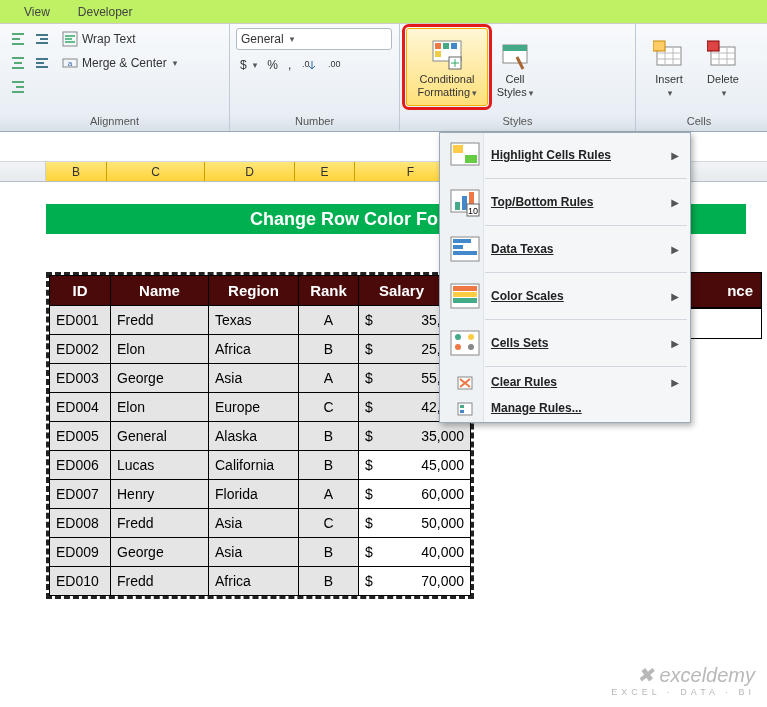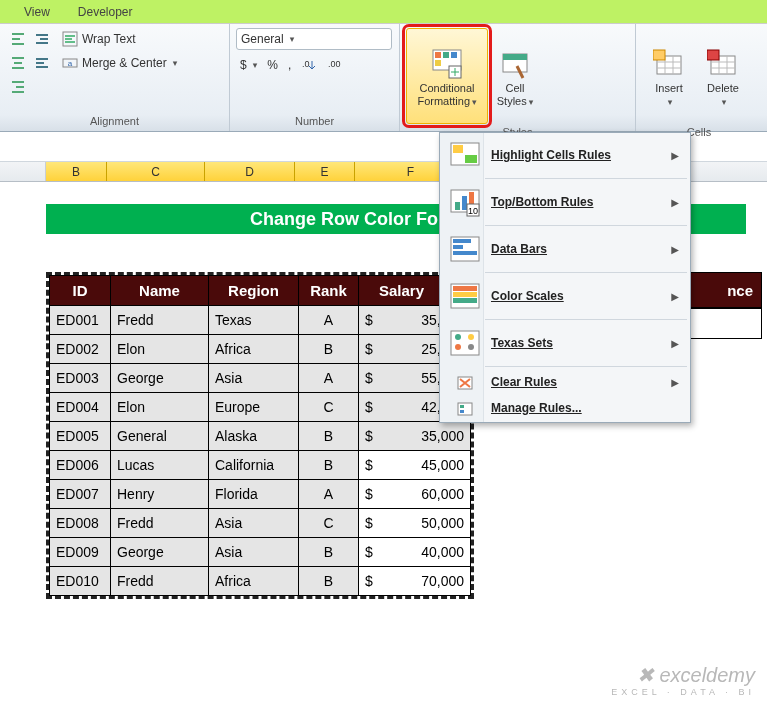--- a/index.html
+++ b/index.html
@@ -11,21 +11,21 @@
 
 .ribbon { height: 108px; background: linear-gradient(#f8fafc, #e8eef4 85%, #d8e0e8); border-bottom: 1px solid #9aaab8; display: flex; position: relative; }
 .group { border-right: 1px solid #c0cad4; display: flex; flex-direction: column; justify-content: space-between; padding: 4px 6px 0 6px; position: relative; }
 .group-label { text-align: center; font-size: 11px; color: #555; padding: 2px 0 4px 0; }
 .group-body { flex: 1; display: flex; align-items: flex-start; gap: 0; }
 
 .btn-row { display: flex; flex-direction: column; gap: 2px; }
 .btn { height: 22px; display: flex; align-items: center; gap: 4px; padding: 0 4px; font-size: 12px; color: #333; border-radius: 3px; }
 .btn svg, .btn .ico { width: 16px; height: 16px; flex-shrink: 0; }
 
-.big-btn { display: flex; flex-direction: column; align-items: center; justify-content: center; width: 68px; height: 96px; border: 1px solid transparent; border-radius: 3px; font-size: 11px; color: #333; text-align: center; line-height: 1.2; gap: 2px; padding-top: 4px; }
+.big-btn { display: flex; flex-direction: column; align-items: center; justify-content: center; width: 68px; height: 78px; border: 1px solid transparent; border-radius: 3px; font-size: 11px; color: #333; text-align: center; line-height: 1.2; gap: 2px; padding-top: 4px; }
 .big-btn svg { width: 32px; height: 32px; }
 .big-btn.highlight { background: linear-gradient(#fff7d6, #ffe07a); border: 1px solid #f0b000; }
 .red-box { outline: 3px solid #e31b1b; outline-offset: 1px; }
 
 .drop { font-size: 9px; margin-left: 2px; color: #555; }
 
 
 .formula-bar { height: 30px; border-bottom: 1px solid #d0d7de; }
 .col-headers { display: flex; height: 20px; background: linear-gradient(#f2f4f6, #e6eaee); border-bottom: 1px solid #b6bec6; }
 .col-headers div { border-right: 1px solid #c8ced4; text-align: center; font-size: 12px; color: #333; line-height: 20px; }
@@ -402,21 +402,21 @@
   <div class="menu-sep"></div>
   <div class="menu-item">
     <span class="mico">
         <svg width="32" height="32">
           <rect x="2" y="4" width="28" height="24" fill="#fff" stroke="#888"></rect>
           <rect x="4" y="6" width="18" height="4" fill="#48c"></rect>
           <rect x="4" y="12" width="10" height="4" fill="#48c"></rect>
           <rect x="4" y="18" width="24" height="4" fill="#48c"></rect>
         </svg>
       </span>
-    <span class="lbl ul">Data Bars</span>
+    <span class="lbl ul">Data Texas</span>
       <span class="arrow">▶</span>
   </div>
   <div class="menu-sep"></div>
   <div class="menu-item">
     <span class="mico">
         <svg width="32" height="32">
           <rect x="2" y="4" width="28" height="24" fill="#fff" stroke="#888"></rect>
           <rect x="4" y="6" width="24" height="5" fill="#e74"></rect>
           <rect x="4" y="12" width="24" height="5" fill="#fc4"></rect>
           <rect x="4" y="18" width="24" height="5" fill="#4a8"></rect>
@@ -429,21 +429,21 @@
   <div class="menu-item">
     <span class="mico">
         <svg width="32" height="32">
           <rect x="2" y="4" width="28" height="24" fill="#fff" stroke="#888"></rect>
           <circle cx="9" cy="10" r="3" fill="#4a8"></circle>
           <circle cx="9" cy="20" r="3" fill="#e74"></circle>
           <circle cx="22" cy="10" r="3" fill="#fc4"></circle>
           <circle cx="22" cy="20" r="3" fill="#888"></circle>
         </svg>
       </span>
-    <span class="lbl ul">Texas Sets</span>
+    <span class="lbl ul">Cells Sets</span>
       <span class="arrow">▶</span>
   </div>
   <div class="menu-sep"></div>
   <div class="menu-item small">
     <span class="mico">
         <svg width="16" height="16">
           <rect x="1" y="3" width="14" height="12" fill="#fff" stroke="#888"></rect>
           <path d="M3 5l10 8M13 5L3 13" stroke="#e74" stroke-width="2"></path>
         </svg>
       </span>

